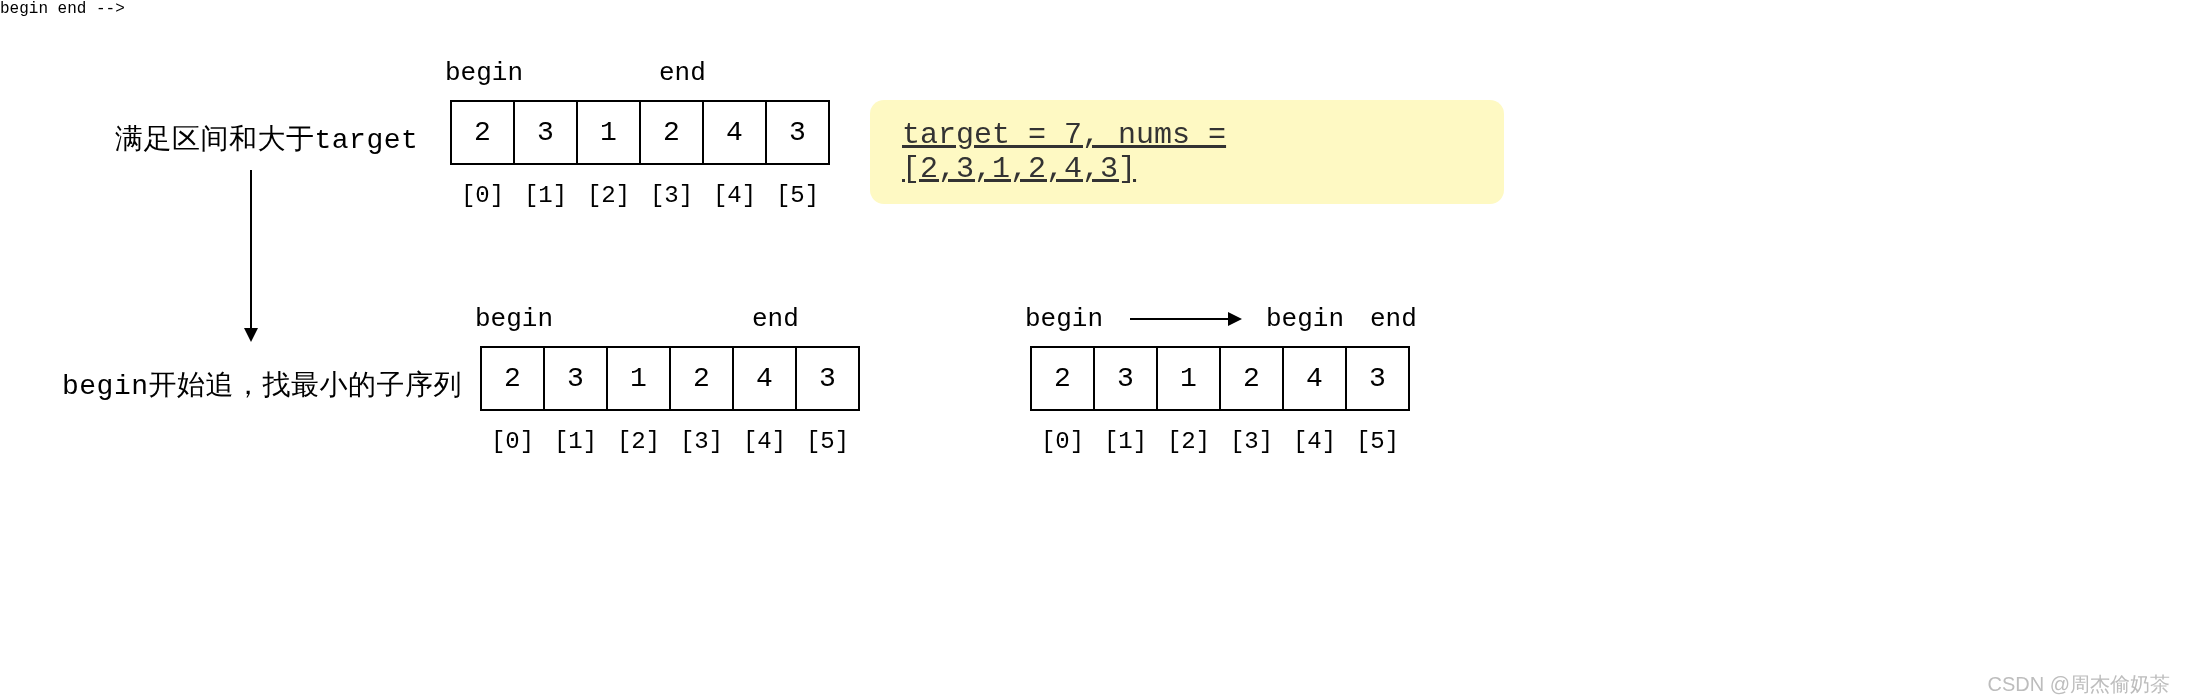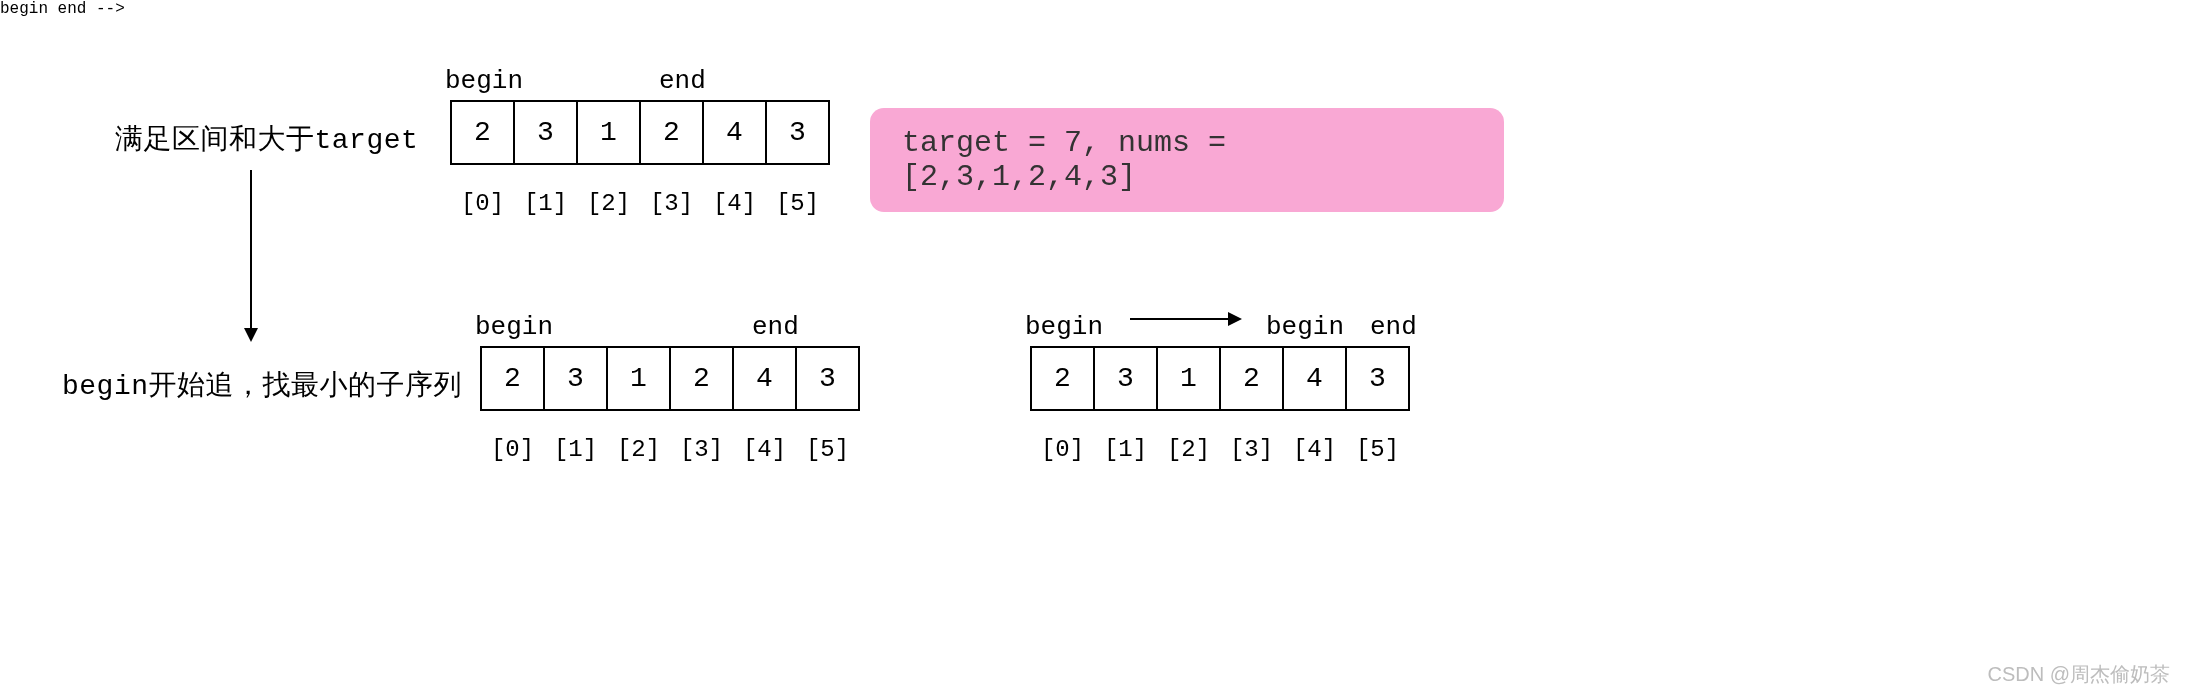--- a/index.html
+++ b/index.html
@@ -5,33 +5,34 @@
   html, body {
     margin: 0;
     padding: 0;
     width: 2190px;
     height: 698px;
     background: #ffffff;
     font-family: "Courier New", Courier, monospace;
     color: #000;
     position: relative;
   }
-  .mono { font-family: "Courier New", Courier, monospace; margin-top: 8px; }
+  .mono { font-family: "Courier New", Courier, monospace; }
   .label-text {
     font-size: 28px;
     letter-spacing: 0.5px;
     text-align: right;
   }
   .code-box {
     position: absolute;
-    background: #f9a8d4;
+    background: #fef9c3;
     border-radius: 14px;
     font-size: 30px;
     padding: 18px 32px;
     color: #333;
+    text-decoration: underline;
   }
   .array {
     position: absolute;
     display: flex;
     flex-direction: row;
   }
   .cell {
     width: 65px;
     height: 65px;
     border: 2px solid #000;
@@ -84,21 +85,21 @@
     position: absolute;
     right: -2px;
     top: -6px;
     border-top: 7px solid transparent;
     border-bottom: 7px solid transparent;
     border-left: 14px solid #000;
   }
   .watermark {
     position: absolute;
     right: 20px;
-    bottom: 10px;
+    bottom: 0;
     font-size: 20px;
     color: #bdbdbd;
     font-family: -apple-system, "Helvetica Neue", Arial, sans-serif;
   }
 </style>
 </head>
 <body>
 
 
 

